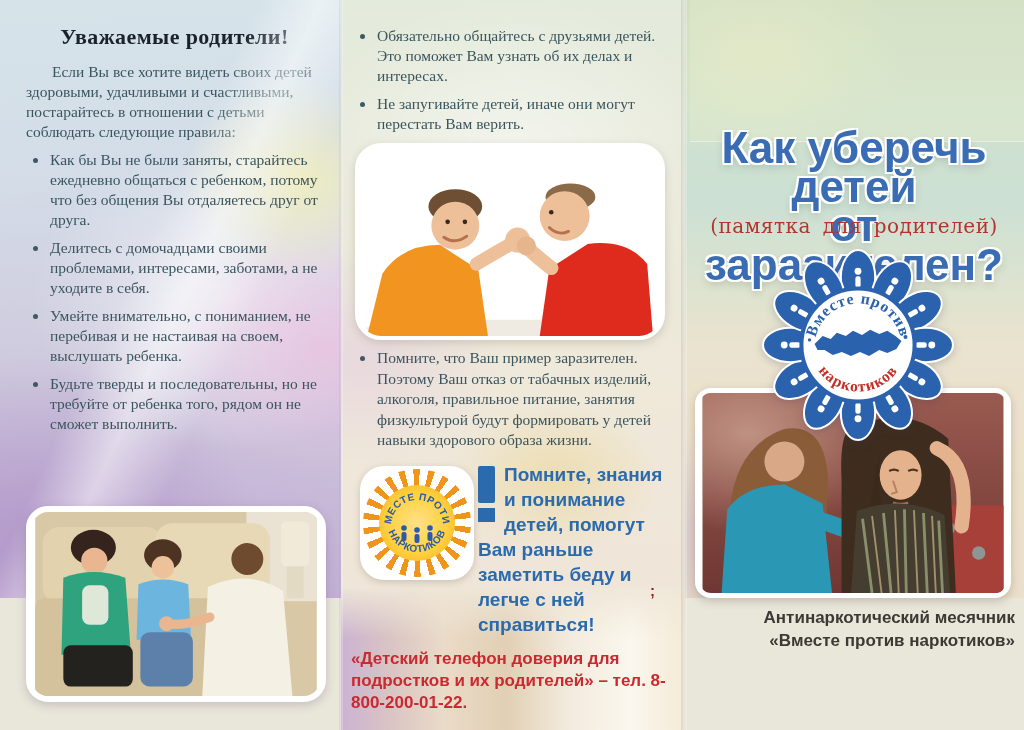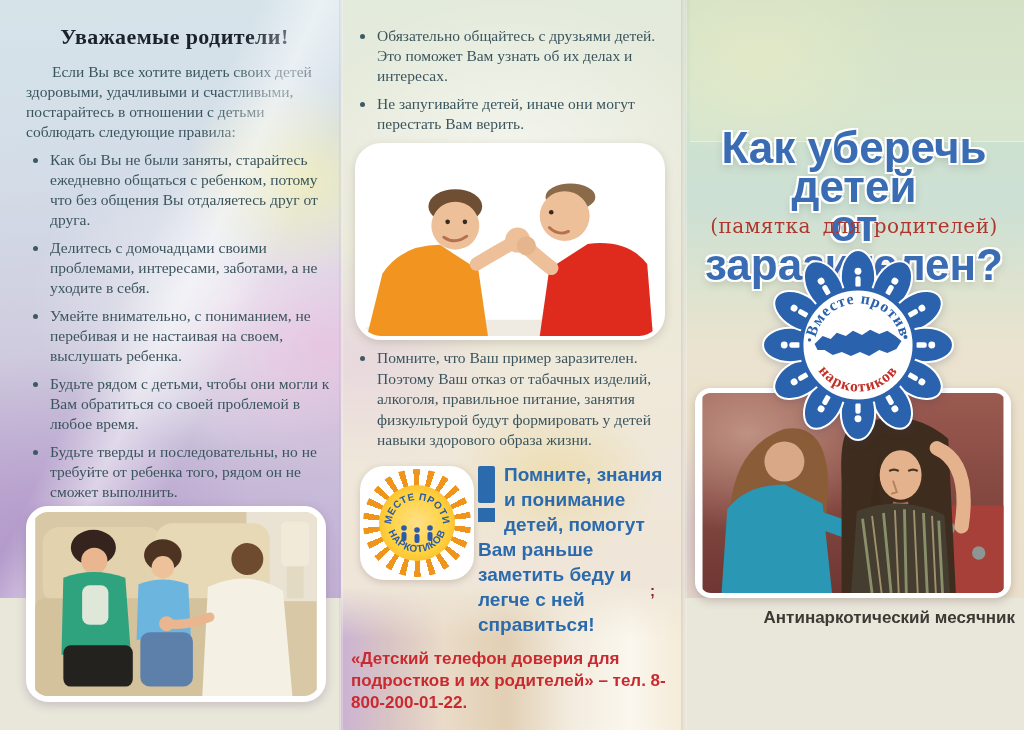--- a/index.html
+++ b/index.html
@@ -126,21 +126,20 @@
 <div class="sheet">
 
   <div class="panel panel-left">
     <div class="lily-streak"></div>
     <h1 class="l-head">Уважаемые родители!</h1>
     <p class="intro">Если Вы все хотите видеть своих детей здоровыми, удачливыми и счастливыми, постарайтесь в отношении с детьми соблюдать следующие правила:</p>
     <ul class="blist">
       <li>Как бы Вы не были заняты, старайтесь ежедневно общаться с ребенком, потому что без общения Вы отдаляетесь друг от друга.</li>
       <li>Делитесь с домочадцами своими проблемами, интересами, заботами, а не уходите в себя.</li>
       <li>Умейте внимательно, с пониманием, не перебивая и не настаивая на своем, выслушать ребенка.</li>
-      <li>Будьте рядом с детьми, чтобы они могли к Вам обратиться со своей проблемой в любое время.</li>
       <li>Будьте тверды и последовательны, но не требуйте от ребенка того, рядом он не сможет выполнить.</li>
     </ul>
 
     <div class="photo photo-family">
       <svg viewBox="0 0 300 196">
         <rect width="300" height="196" fill="#d8c8a6"></rect>
         <rect x="225" y="0" width="75" height="95" fill="#eae3d3"></rect>
         <rect x="8" y="16" width="128" height="82" rx="18" fill="#e2d3ae"></rect>
         <rect x="128" y="12" width="122" height="86" rx="18" fill="#e7d9b6"></rect>
         <rect x="0" y="92" width="262" height="104" rx="10" fill="#d4c29c"></rect>
@@ -354,18 +353,19 @@
         <path d="M200,115 Q208,118 216,115" stroke="#a86a4e" stroke-width="2.5" fill="none"></path>
         <path d="M246,58 Q282,74 272,140" stroke="#e4b28d" stroke-width="15" fill="none" stroke-linecap="round"></path>
         <path d="M162,124 Q208,106 254,128 L260,210 L156,210 Z" fill="#453d2f"></path>
         <path d="M168,132 L178,210 M190,126 L198,210 M212,122 L214,210 M232,126 L236,210 M248,134 L252,210" stroke="#9aa27a" stroke-width="3" fill="none" opacity="0.8"></path>
         <path d="M178,129 L188,210 M202,123 L206,210 M222,123 L226,210 M241,129 L245,210" stroke="#c8b488" stroke-width="2" fill="none" opacity="0.7"></path>
       </svg>
     </div>
 
     <div class="rp-footer">
       <span style="display:block">Антинаркотический месячник</span>
+      <span style="display:block">«Вместе против наркотиков»</span>
     </div>
   </div>
 
   <div class="fold fold-l"></div>
   <div class="fold fold-r"></div>
 </div>
 
 </body></html>

